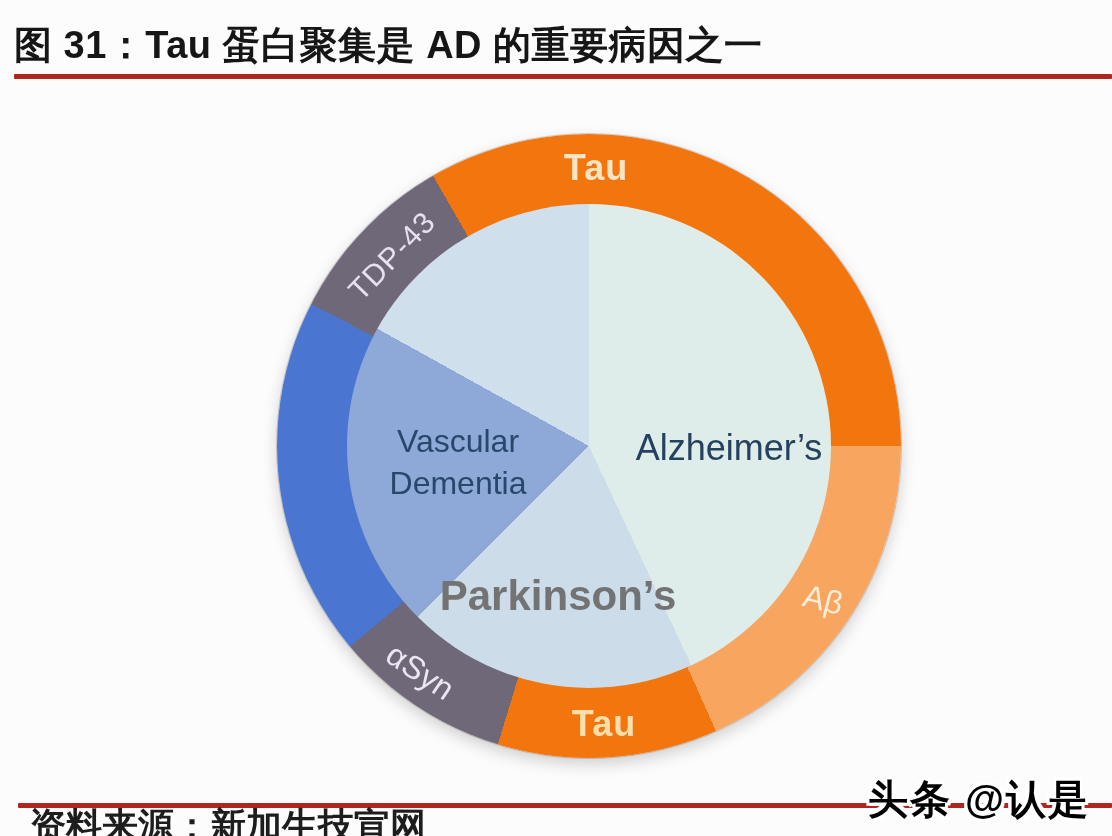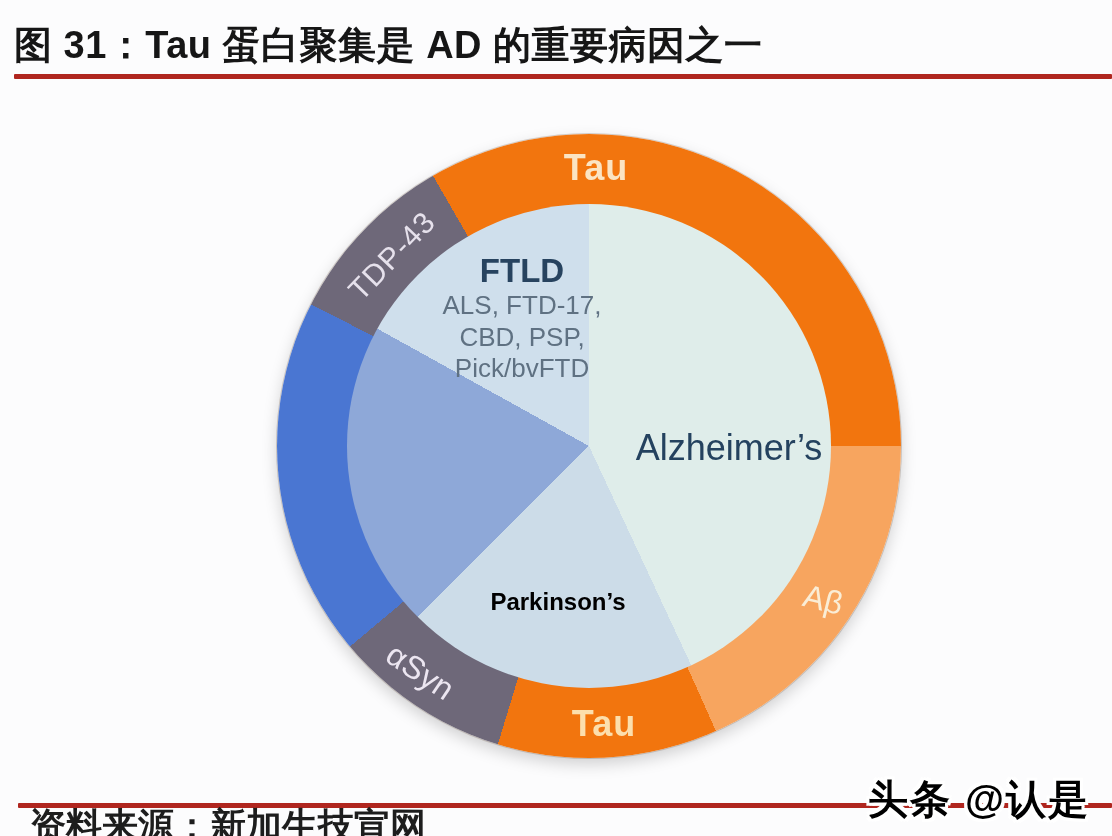--- a/index.html
+++ b/index.html
@@ -44,21 +44,21 @@
 
   .blk { position:absolute; transform:translateX(-50%); text-align:center; }
   .blk-ftld      { left:245px; top:118px; width:200px; }
   .blk-ftld .head{ font-size:33px; font-weight:600; color:#27435f; }
   .blk-ftld .sub { font-size:26px; color:#5f7182; line-height:1.22; white-space:normal; }
 
   .blk-vasc      { left:181px; top:329px; width:180px; transform:translate(-50%,-50%);
                    font-size:32px; color:#27476b; line-height:1.3; }
 
   .blk-park      { left:281px; top:438px; }
-  .blk-park .head{ font-size:24px; font-weight:600; color:#000000;margin-top:16px; }
+  .blk-park .head{ font-size:42px; font-weight:600; color:#737373; }
   .blk-park .sub { font-size:26px; color:#5b6f80; white-space:nowrap; }
 
   
   .rule-bottom {
     position:absolute; left:18px; top:803px; width:1094px; height:5px;
     border-radius:1px; z-index:1;
   }
   .source-line {
     position:absolute; left:30px; top:808px;
     font-size:36px; font-weight:600; color:#1d1d1d; line-height:1;
@@ -85,25 +85,22 @@
   <div class="pie" id="pie" style="background: conic-gradient(rgb(223, 237, 234) 0deg, rgb(223, 237, 234) 155deg, rgb(204, 220, 232) 155deg, rgb(204, 220, 232) 225deg, rgb(142, 168, 216) 225deg, rgb(142, 168, 216) 299deg, rgb(207, 223, 236) 299deg, rgb(207, 223, 236) 360deg);"></div>
 
   <div class="lbl lbl-tau-top" style="color: rgb(251, 228, 195);">Tau</div>
   <div class="lbl lbl-tdp43" style="color: rgb(230, 225, 236);">TDP-43</div>
   <div class="lbl lbl-abeta" style="color: rgb(250, 237, 214);">Aβ</div>
   <div class="lbl lbl-tau-bot" style="color: rgb(252, 223, 173);">Tau</div>
   <div class="lbl lbl-asyn" style="color: rgb(236, 230, 241);">αSyn</div>
 
   <div class="lbl lbl-alz">Alzheimer’s</div>
 
-  <div class="blk blk-ftld">
-    <div class="head">FTLD</div>
-    <div class="sub">ALS, FTD-17, CBD, PSP, Pick/bvFTD</div>
-  </div>
 
+  <div class="blk blk-vasc">Vascular Dementia</div>
 
   <div class="blk blk-park">
     <div class="head">Parkinson’s</div>
   </div>
 </div>
 
 <div class="rule-bottom" style="background: rgb(176, 38, 31);"></div>
 <div class="source-line">资料来源：新加生技宣网</div>
 <div class="watermark">头条 @认是</div>
 

